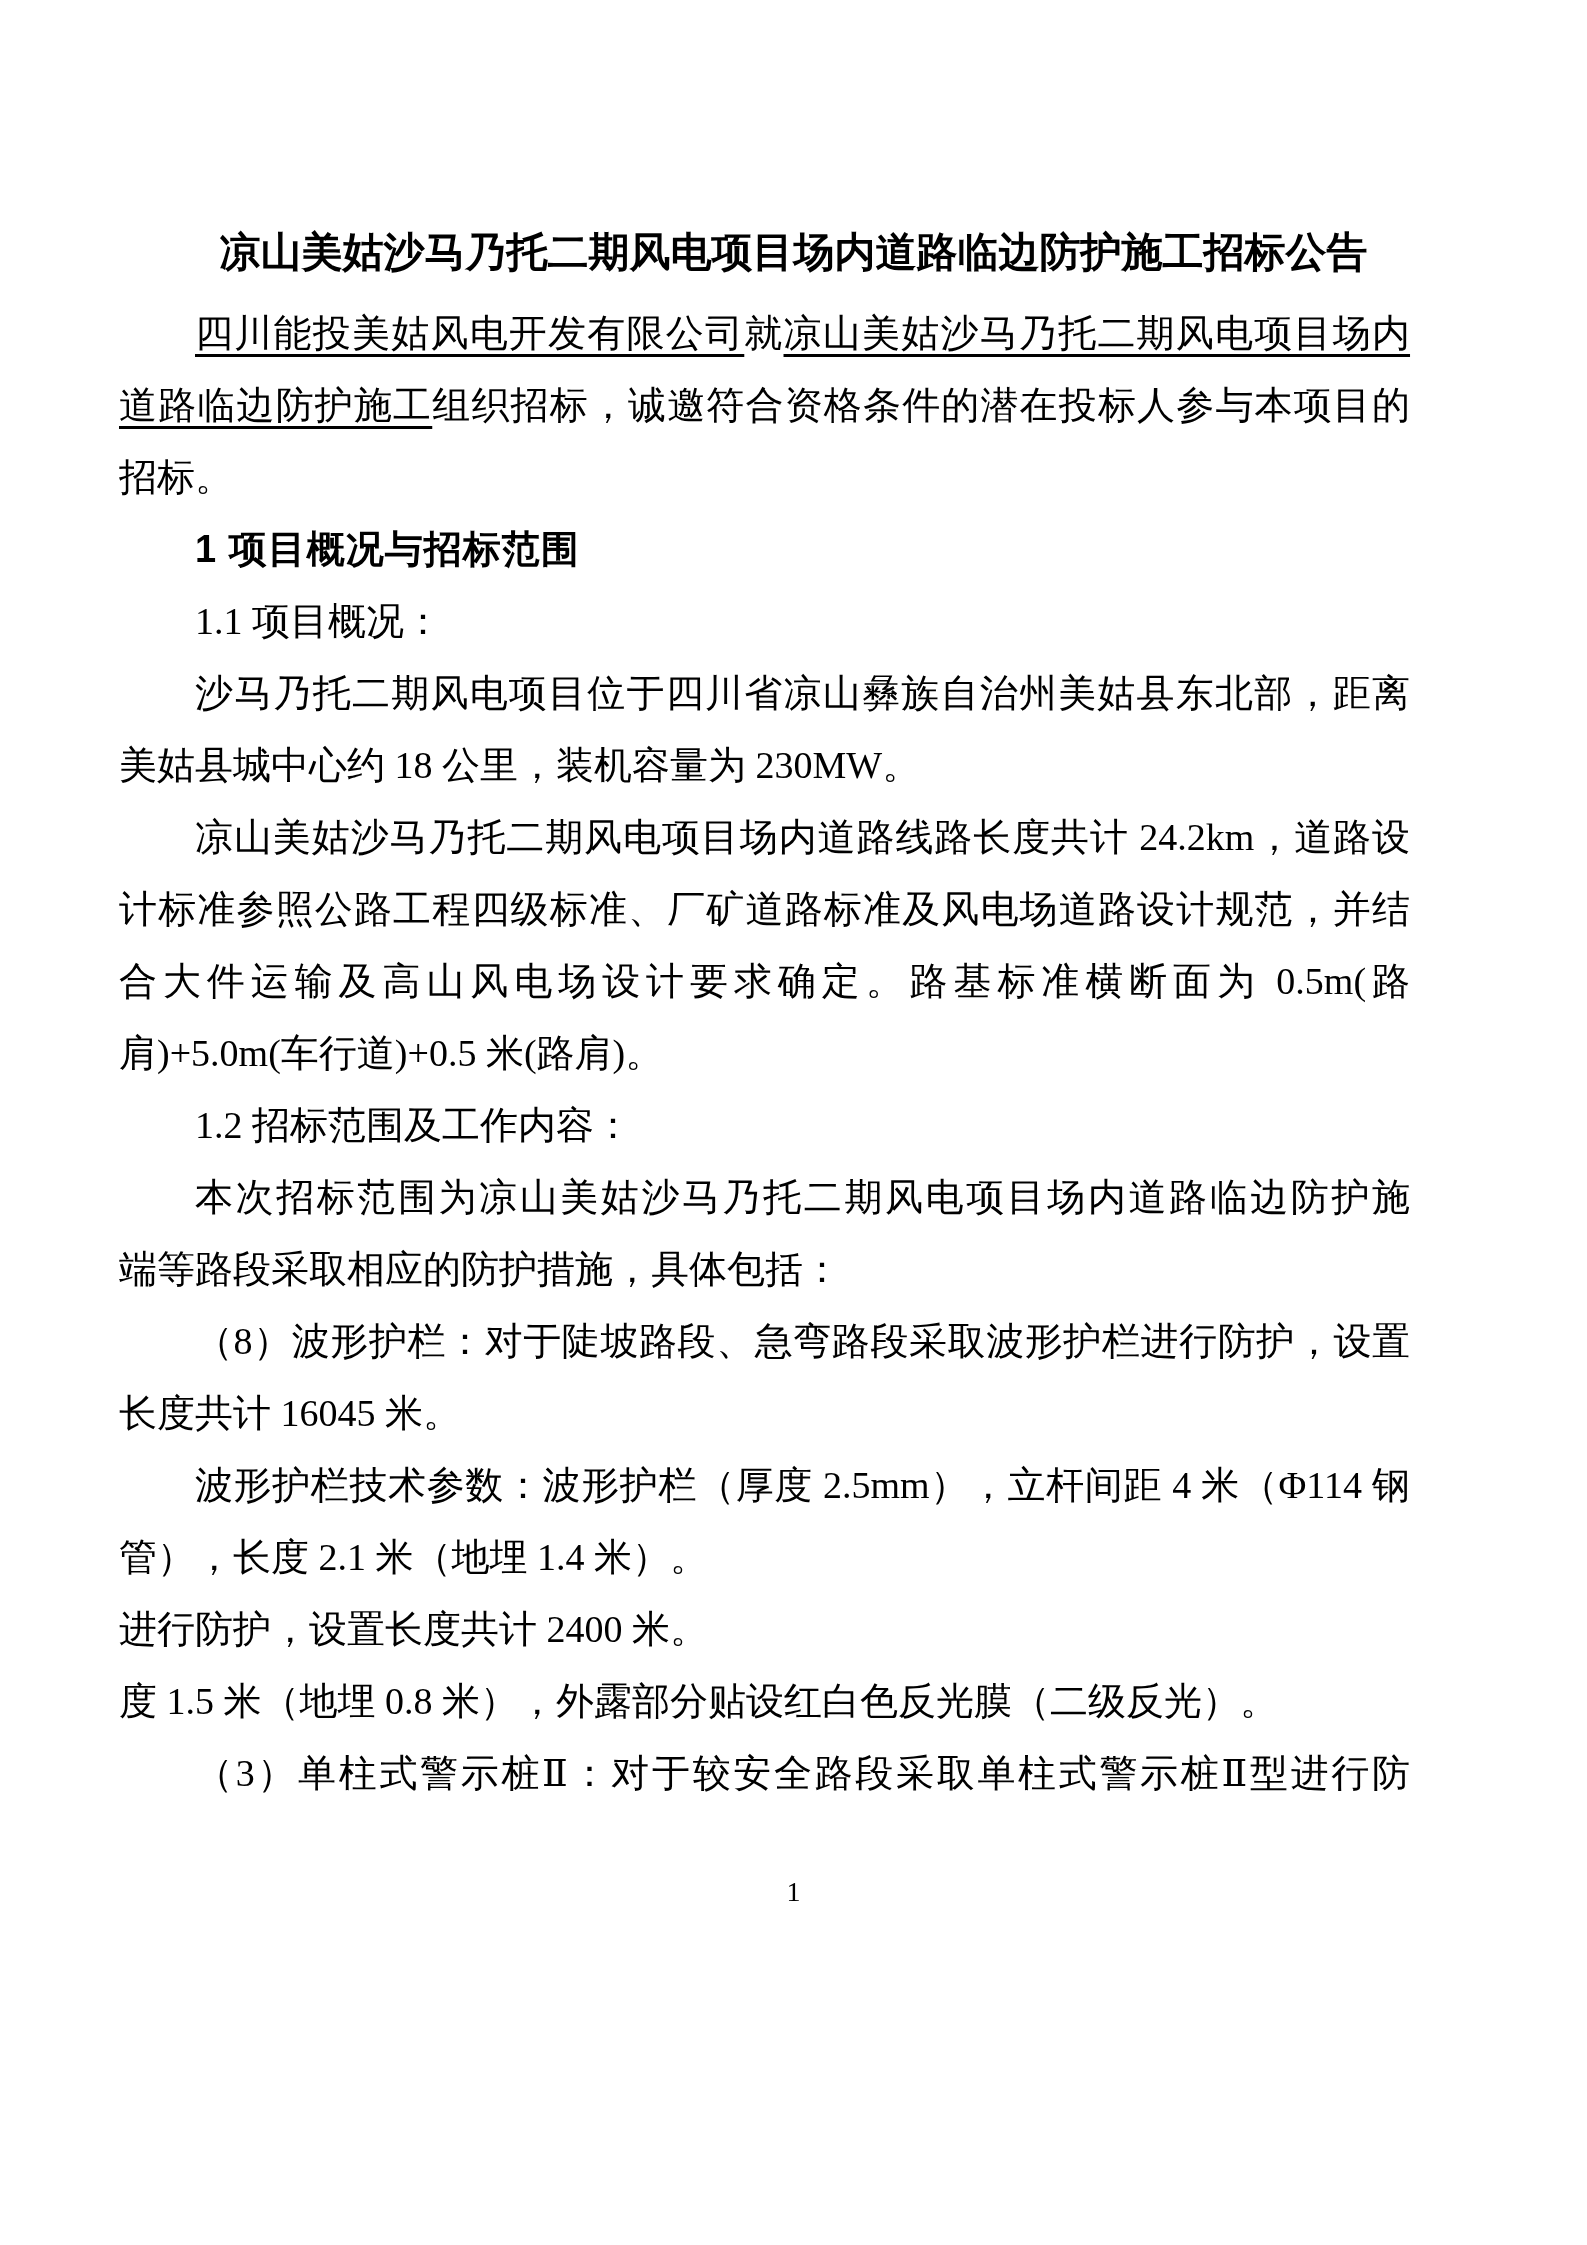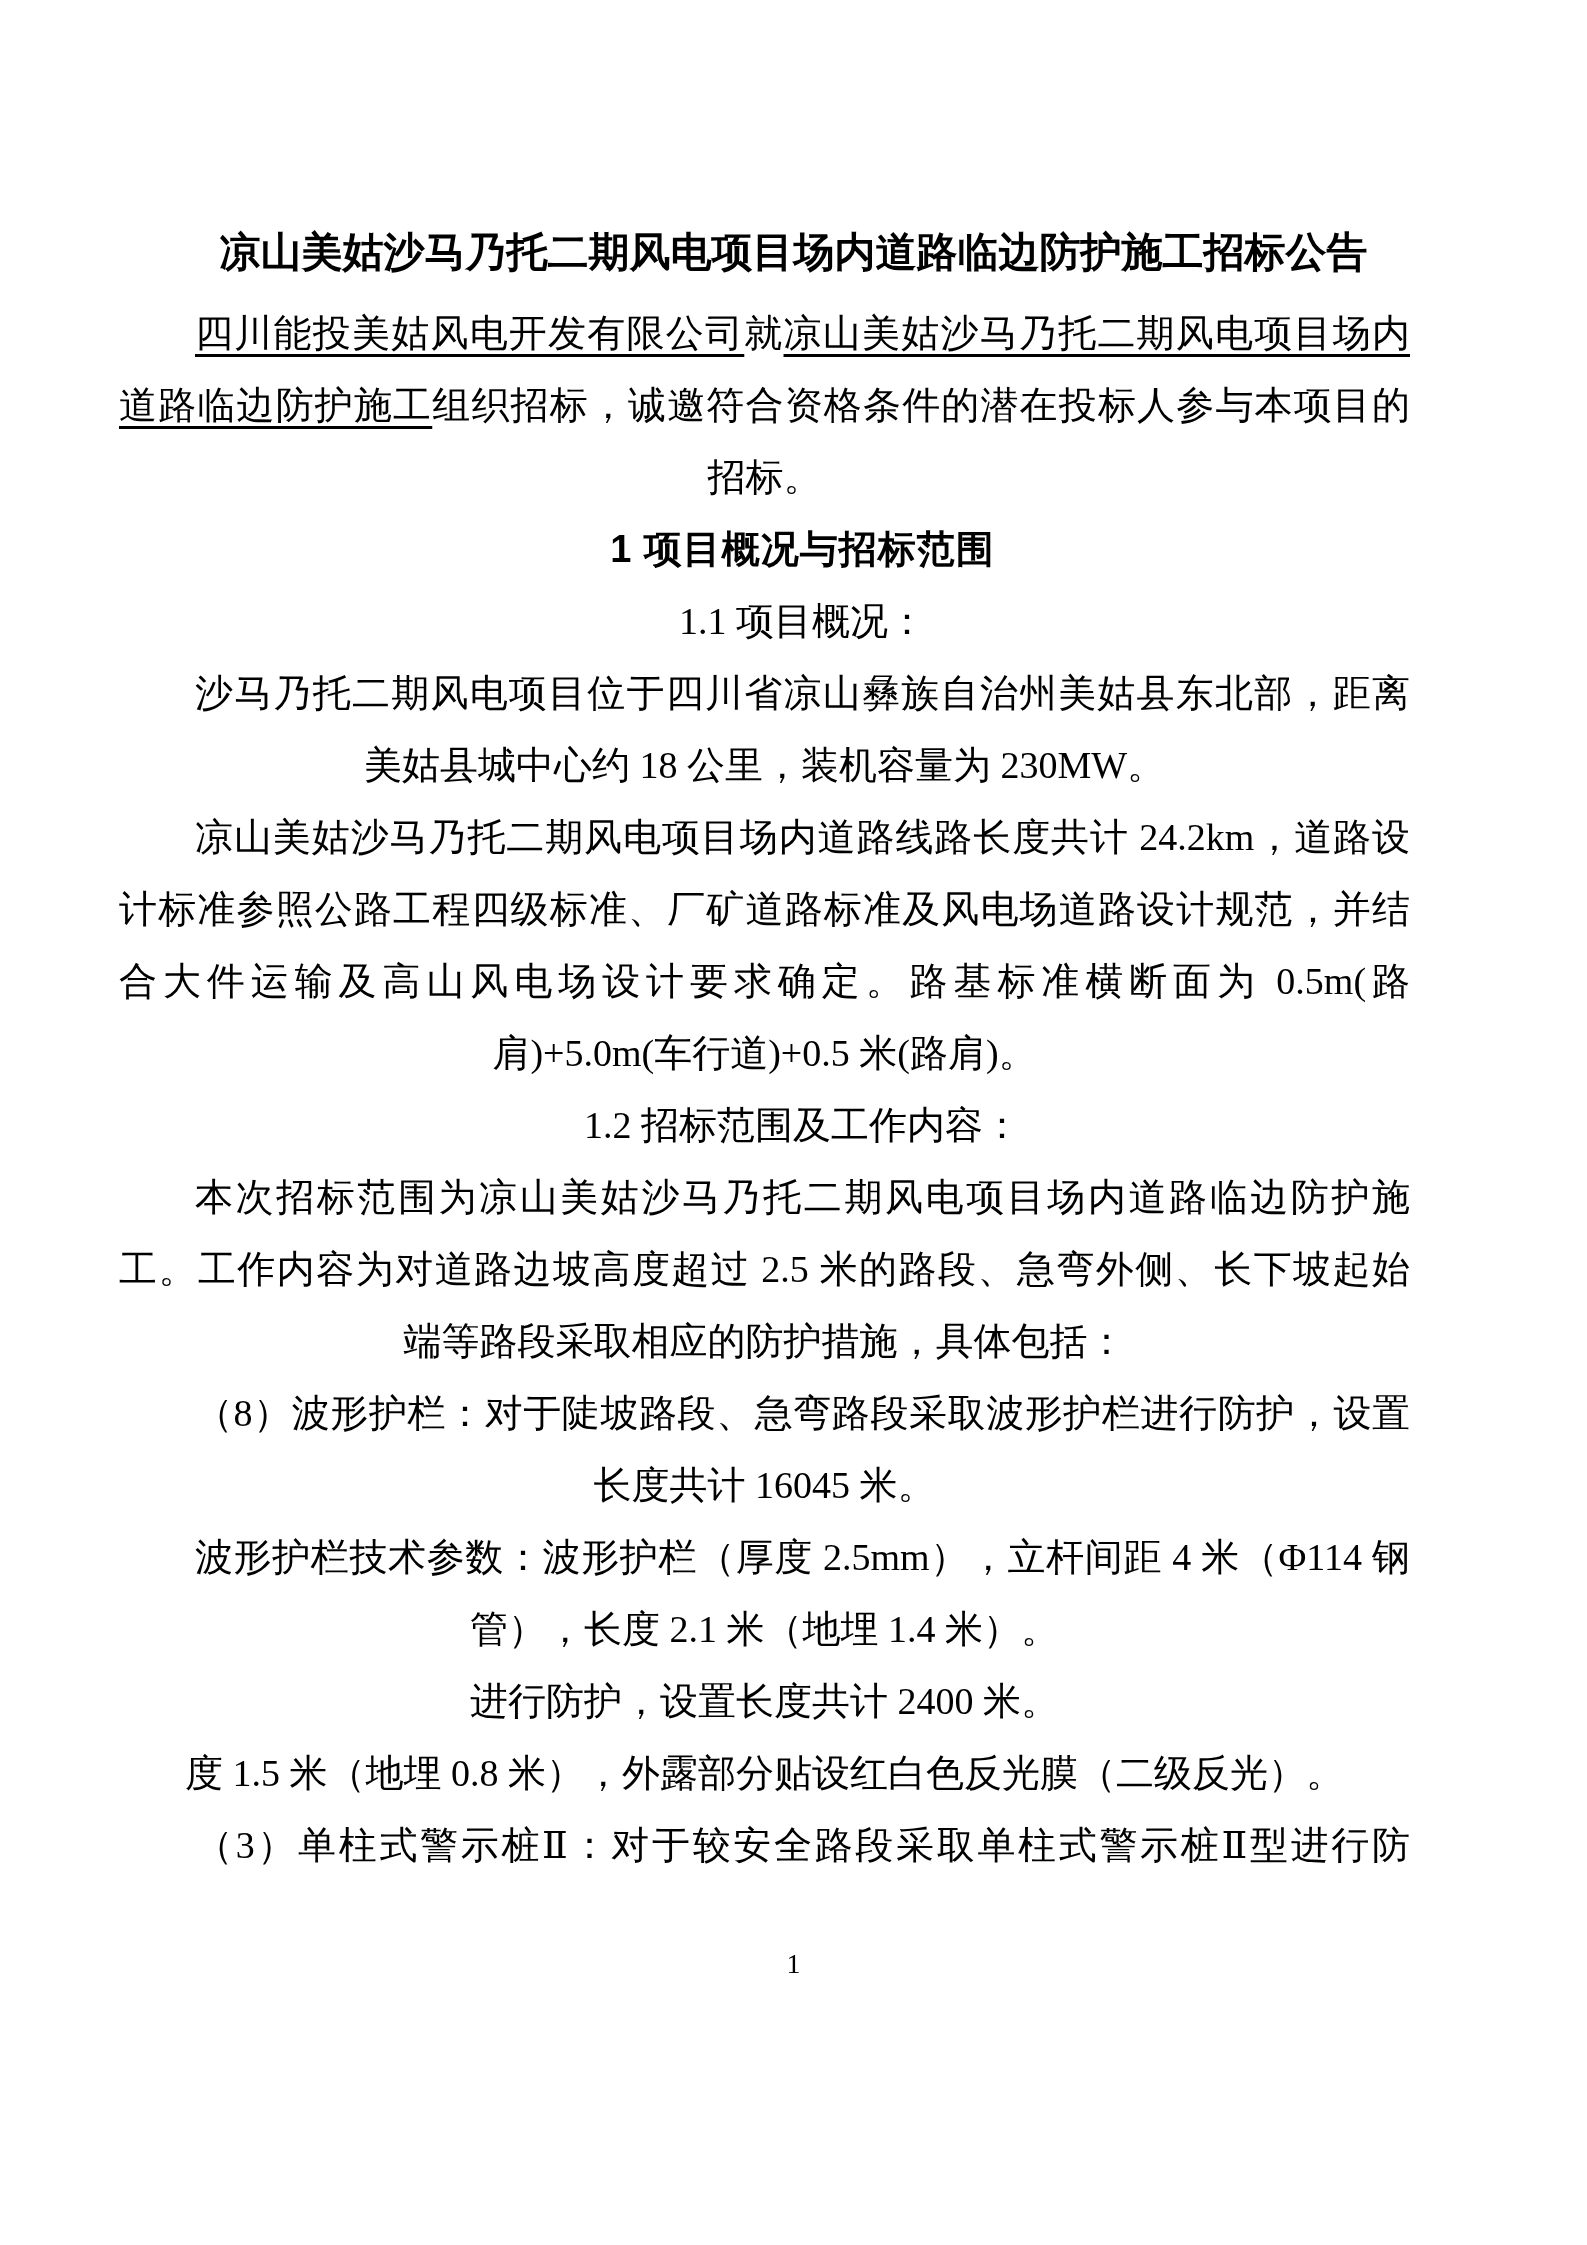--- a/index.html
+++ b/index.html
@@ -24,21 +24,21 @@
     letter-spacing: 0px;
   }
   .body-block {
     margin-top: 22px;
     padding: 0 177px 0 119px;
   }
   .line {
     font-size: 38px;
     line-height: 72px;
     height: 72px;
-    text-align: center;
+    text-align: left;
     white-space: pre-wrap;
   }
   .line.indent { text-indent: 76px; }
   .line.fill {
     text-align: justify;
     text-align-last: justify;
   }
   .line.h1 {
     font-family: "Liberation Sans", "DejaVu Sans", sans-serif;
     font-weight: bold;
@@ -78,21 +78,20 @@
     <div class="line indent fill">沙马乃托二期风电项目位于四川省凉山彝族自治州美姑县东北部，距离</div>
     <div class="line">美姑县城中心约 18 公里，装机容量为 230MW。</div>
     <div class="line indent fill">凉山美姑沙马乃托二期风电项目场内道路线路长度共计 24.2km，道路设</div>
     <div class="line fill">计标准参照公路工程四级标准、厂矿道路标准及风电场道路设计规范，并结</div>
     <div class="line fill">合大件运输及高山风电场设计要求确定。路基标准横断面为 0.5m(路</div>
     <div class="line">肩)+5.0m(车行道)+0.5 米(路肩)。</div>
 
     <div class="line indent">1.2 招标范围及工作内容：</div>
 
     <div class="line indent fill">本次招标范围为凉山美姑沙马乃托二期风电项目场内道路临边防护施</div>
-    <div class="line fill">工。工作内容为对道路边坡高度超过 2.5 米的路段、急弯外侧、长下坡起始</div>
     <div class="line">端等路段采取相应的防护措施，具体包括：</div>
 
     <div class="line indent fill">（8）波形护栏：对于陡坡路段、急弯路段采取波形护栏进行防护，设置</div>
     <div class="line">长度共计 16045 米。</div>
     <div class="line indent fill">波形护栏技术参数：波形护栏（厚度 2.5mm），立杆间距 4 米（Φ114 钢</div>
     <div class="line">管），长度 2.1 米（地埋 1.4 米）。</div>
 
     <div class="line">进行防护，设置长度共计 2400 米。</div>
     <div class="line">度 1.5 米（地埋 0.8 米），外露部分贴设红白色反光膜（二级反光）。</div>
 

